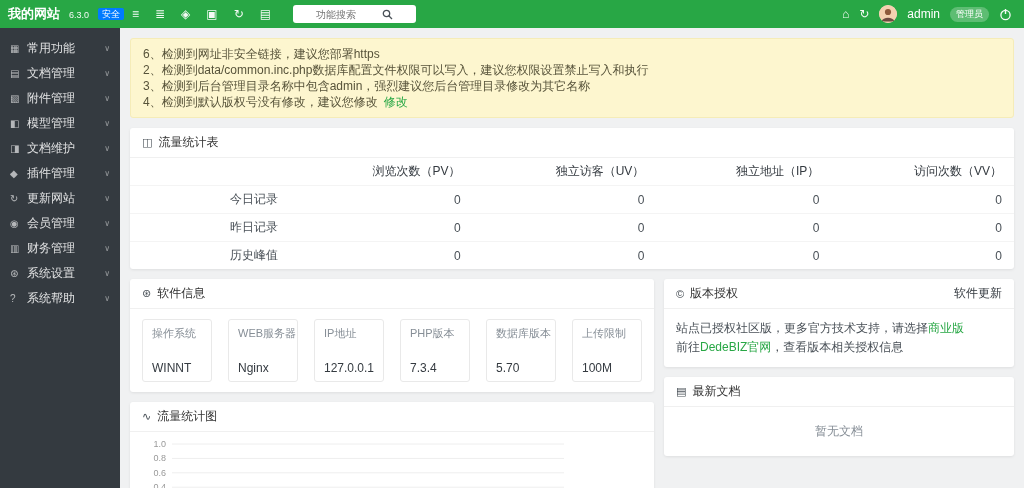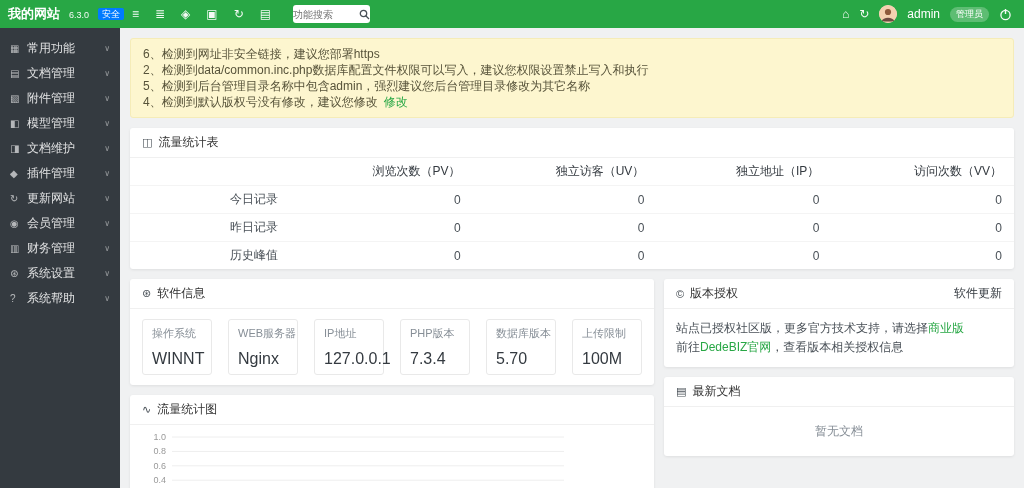--- a/index.html
+++ b/index.html
@@ -8,21 +8,21 @@
   a{text-decoration:none;cursor:pointer}
 
   
   .topbar{position:absolute;top:0;left:0;width:1024px;height:28px;background:#28a745;display:flex;align-items:center;color:#fff;z-index:20}
   .brand{width:120px;flex:none;display:flex;align-items:baseline;gap:9px;padding:0 8px;cursor:pointer;white-space:nowrap}
   .brand-name{font-size:13px;font-weight:bold}
   .brand-ver{font-size:9px;opacity:.95}
   .badge-safe{background:#007bff;color:#fff;font-size:9px;padding:1px 4px;border-radius:2px;line-height:1.2;align-self:center}
   .top-left-icons{display:flex;align-items:center;gap:16px;padding:0 12px;font-size:12px}
   .top-icon{cursor:pointer;opacity:.95;display:inline-flex;align-items:center}
-  .searchbox{background:#fff;border-radius:3px;height:18px;display:flex;align-items:center;padding:0 0;margin-left:10px}
+  .searchbox{background:#fff;border-radius:3px;height:18px;display:flex;align-items:center;padding:0 23px;margin-left:10px}
   .searchbox input{border:0;outline:0;width:66px;font-size:10px;color:#333;font-family:inherit;background:transparent}
   .top-right{margin-left:auto;display:flex;align-items:center;gap:10px;padding-right:12px;font-size:12px}
   .avatar{width:18px;height:18px;border-radius:50%;overflow:hidden;background:#f8d9bf;display:inline-flex;align-items:center;justify-content:center;cursor:pointer}
   .uname{font-size:12px;cursor:pointer}
   .role{background:rgba(255,255,255,.25);border-radius:8px;padding:1px 6px;font-size:9px}
 
   
   .sidebar{position:absolute;top:28px;left:0;width:120px;height:460px;background:#343a40;padding-top:8px;z-index:10}
   .side-item{display:flex;align-items:center;height:25px;padding:0 10px;color:rgba(255,255,255,.85);cursor:pointer;font-size:12px}
   .side-item .icon{width:17px;font-size:10px;opacity:.75}
@@ -48,21 +48,21 @@
   .ttable .c0{width:160px}
 
   .row2{display:flex;gap:10px;align-items:flex-start}
   .col-left{width:524px;flex:none}
   .col-right{flex:1;min-width:0}
   .col-left .card:first-child,.col-right .card:first-child{margin-top:10px}
 
   .sw-grid{display:flex;gap:16px;padding:10px 12px}
   .sw-box{flex:1;border:1px solid #e9e9e9;border-radius:3px;padding:6px 9px;min-width:0}
   .sw-label{font-size:11px;color:#868e96;white-space:nowrap}
-  .sw-value{font-size:16px;color:#343a40;margin-top:9px;white-space:nowrap}
+  .sw-value{font-size:12px;color:#343a40;margin-top:20px;white-space:nowrap}
 
   .lic-body{padding:10px 12px;font-size:12px;color:#495057;line-height:19px}
   .green{color:#28a745}
   .docs-body{padding:16px;text-align:center;color:#868e96;font-size:12px}
   .chart-body{padding:4px 6px 6px 6px}
 </style>
 </head>
 <body>
 
 <div class="topbar">
@@ -165,21 +165,21 @@
         <span class="chev">∨</span>
       </div>
     </div>
 </div>
 
 <div class="main">
 
   <div class="alert">
       <div class="alert-line">6、检测到网址非安全链接，建议您部署https</div>
       <div class="alert-line">2、检测到data/common.inc.php数据库配置文件权限可以写入，建议您权限设置禁止写入和执行</div>
-      <div class="alert-line">5、检测到后台管理目录名称中包含admin，强烈建议您后台管理目录修改为其它名称</div>
+      <div class="alert-line">3、检测到后台管理目录名称中包含admin，强烈建议您后台管理目录修改为其它名称</div>
       <div class="alert-line">4、检测到默认版权号没有修改，建议您修改<a class="fix-link">修改</a></div>
     </div>
 
   <div class="card">
     <div class="card-head">
       <span class="cicon">◫</span>
       <span>流量统计表</span>
     </div>
     <table class="ttable">
       <thead>

